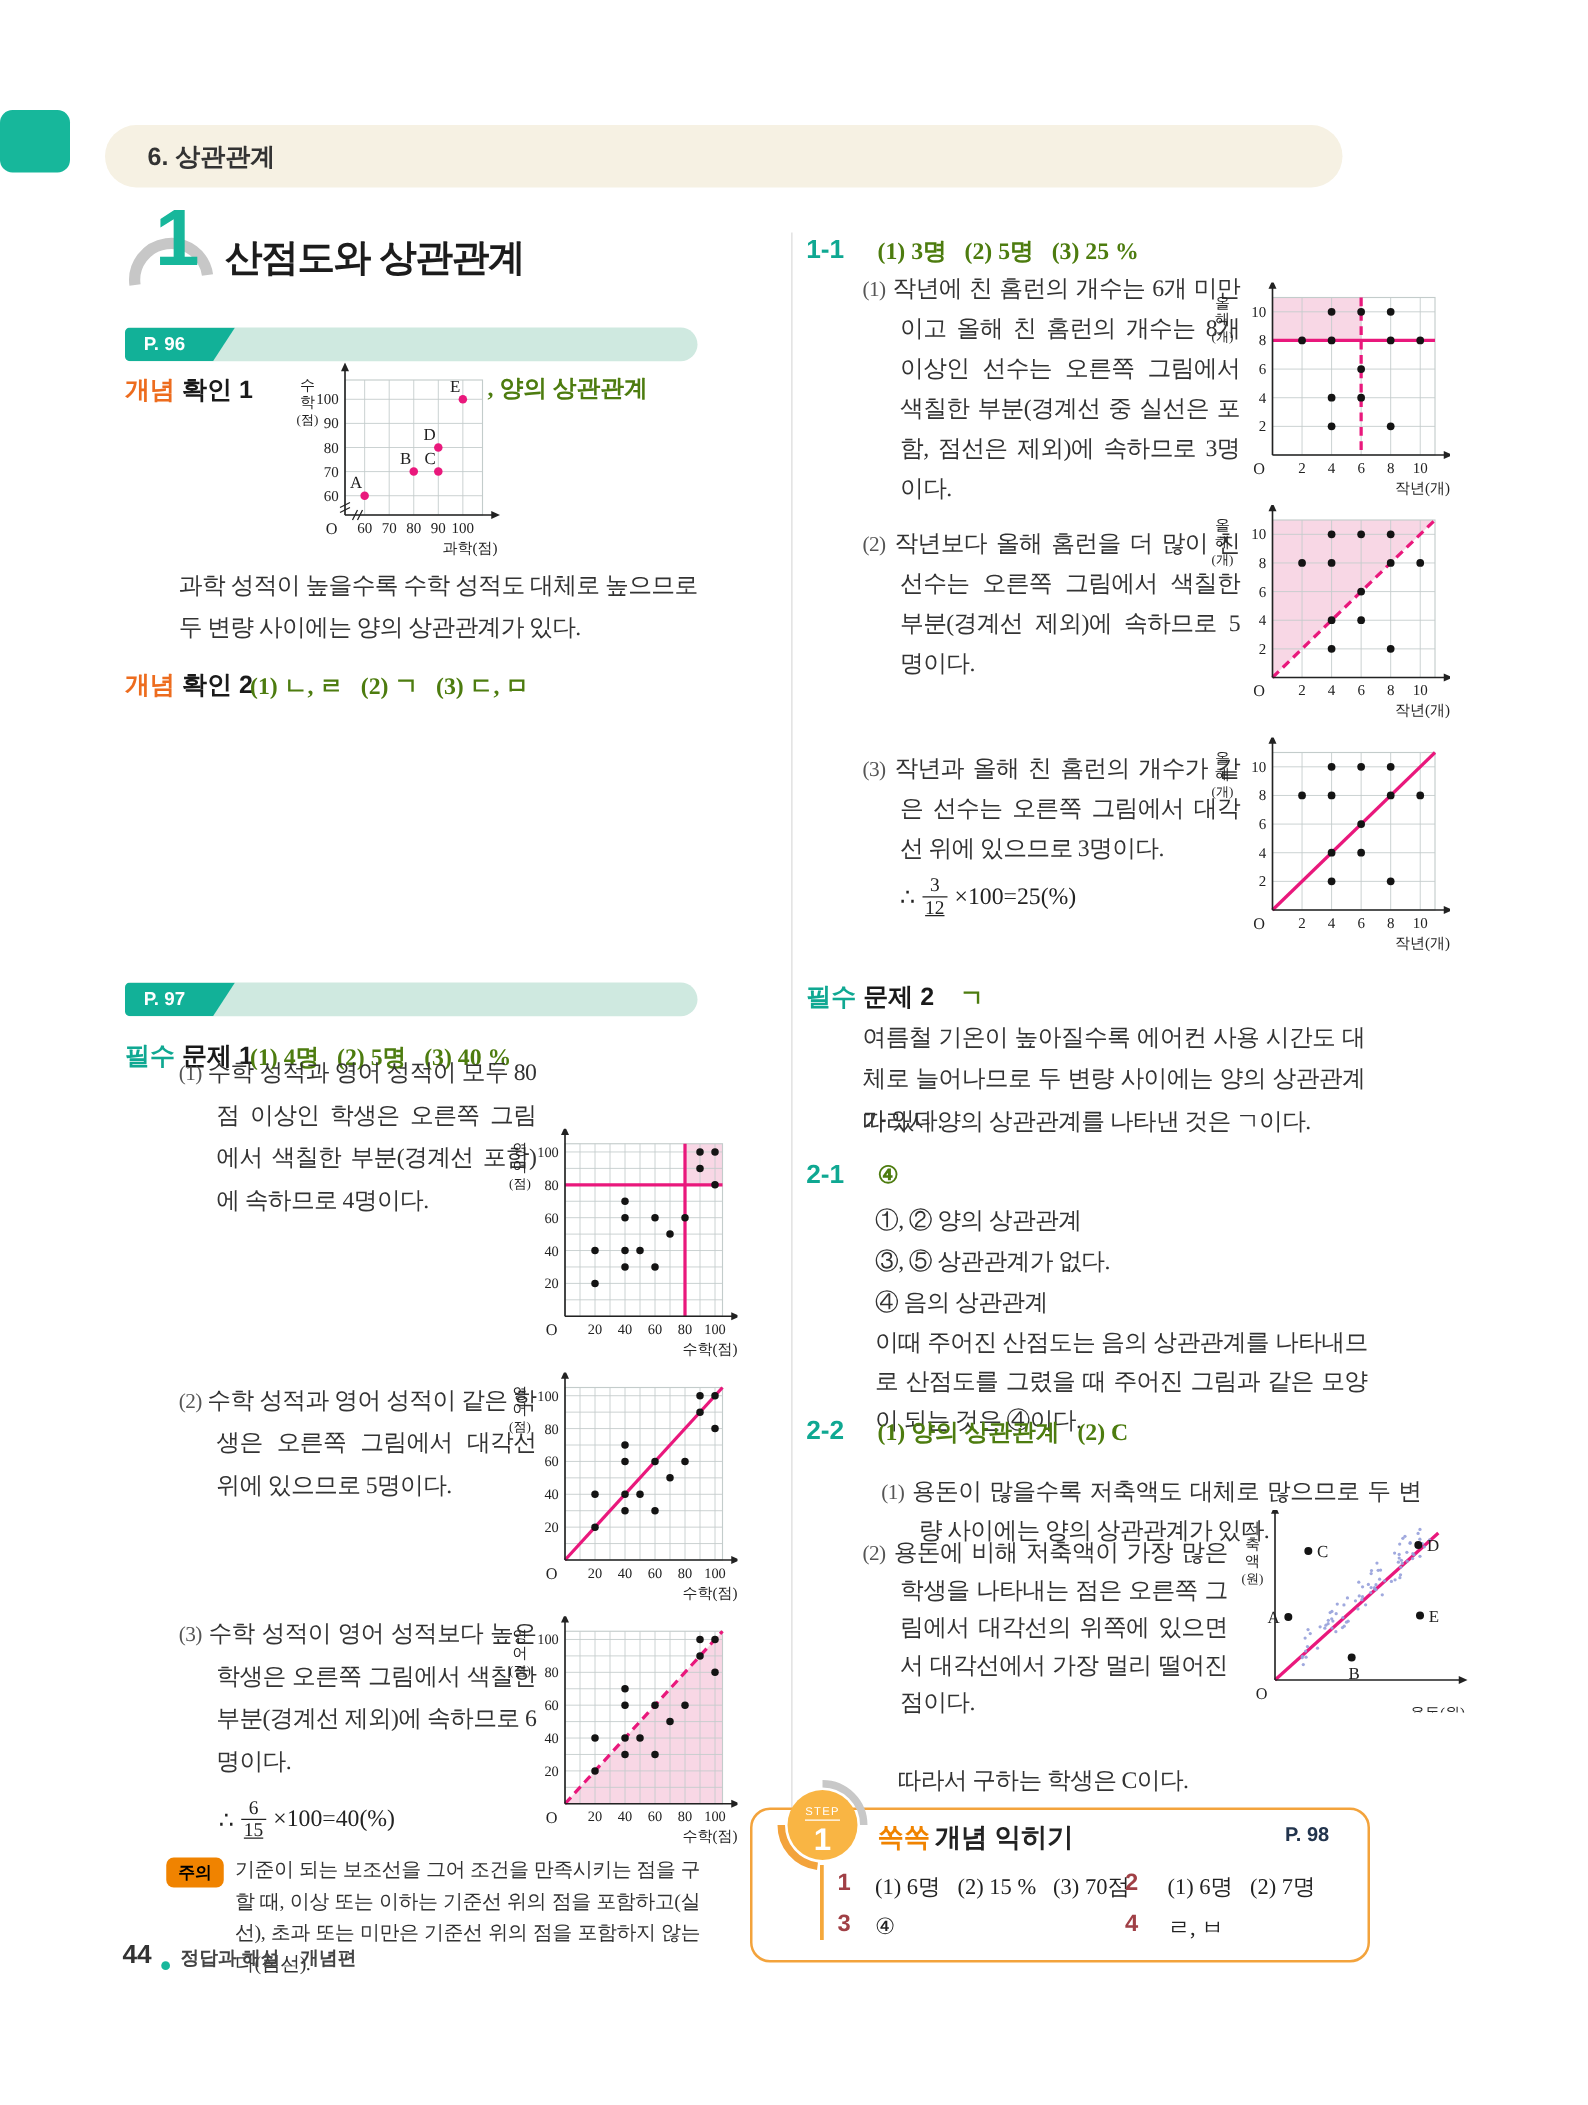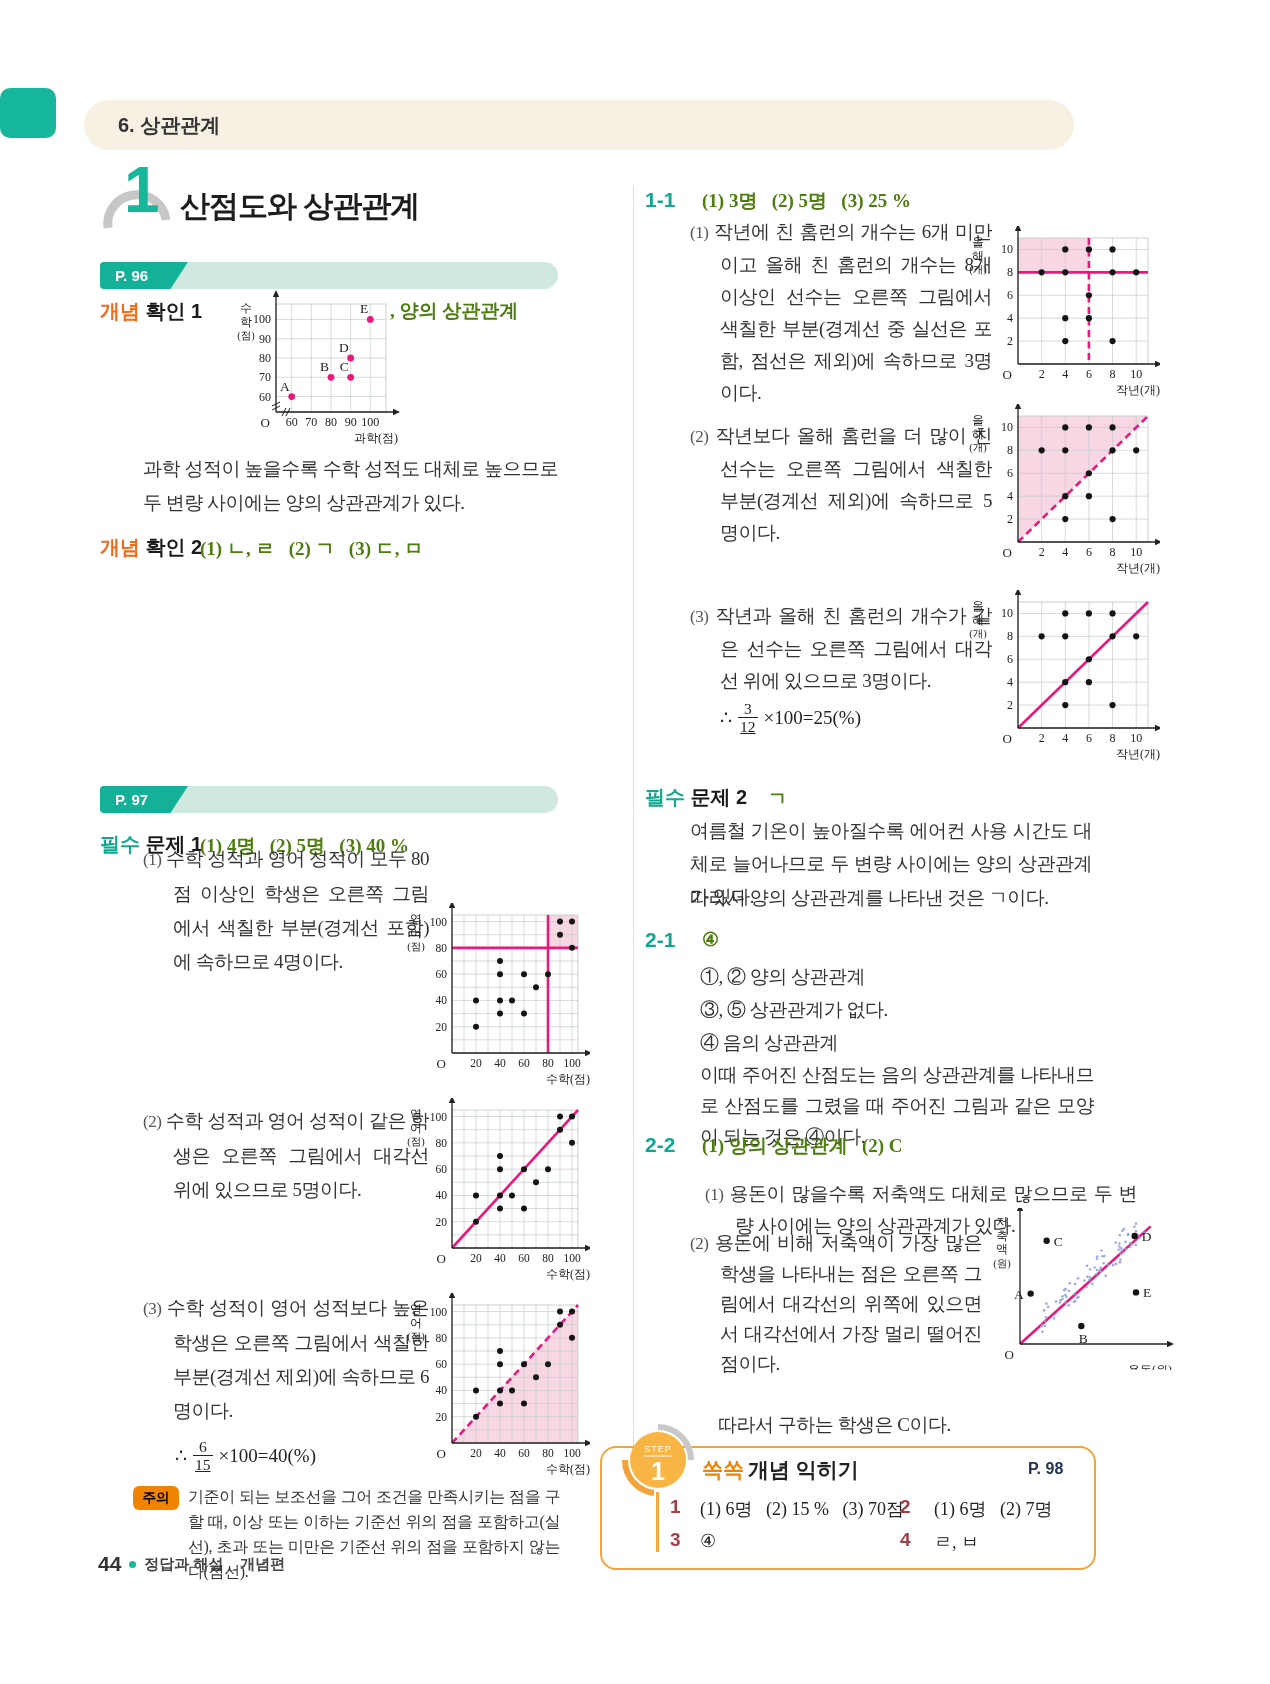--- a/index.html
+++ b/index.html
@@ -660,19 +660,19 @@
   <div class="abs step-vline" style="left:656px;top:1492px;height:60px"></div>
   <div class="abs step-no" style="left:670px;top:1496px">1</div>
   <div class="abs step-ans" style="left:700px;top:1497px">(1) 6명   (2) 15 %   (3) 70점</div>
   <div class="abs step-no" style="left:900px;top:1496px">2</div>
   <div class="abs step-ans" style="left:934px;top:1497px">(1) 6명   (2) 7명</div>
   <div class="abs step-no" style="left:670px;top:1529px">3</div>
   <div class="abs step-ans" style="left:700px;top:1530px">④</div>
   <div class="abs step-no" style="left:900px;top:1529px">4</div>
   <div class="abs step-ans" style="left:934px;top:1530px">ㄹ, ㅂ</div>
 
-  <div class="abs" style="left:98px;top:1552px;display:flex;align-items:center;gap:8px">
+  <div class="abs" style="left:98px;top:1552px;display:flex;align-items:flex-end;gap:8px">
     <span class="footer-num">44</span>
     <span class="footer-dot"></span>
     <span class="footer-label">정답과 해설 _ 개념편</span>
   </div>
 
 </div>
 
 </body></html>

